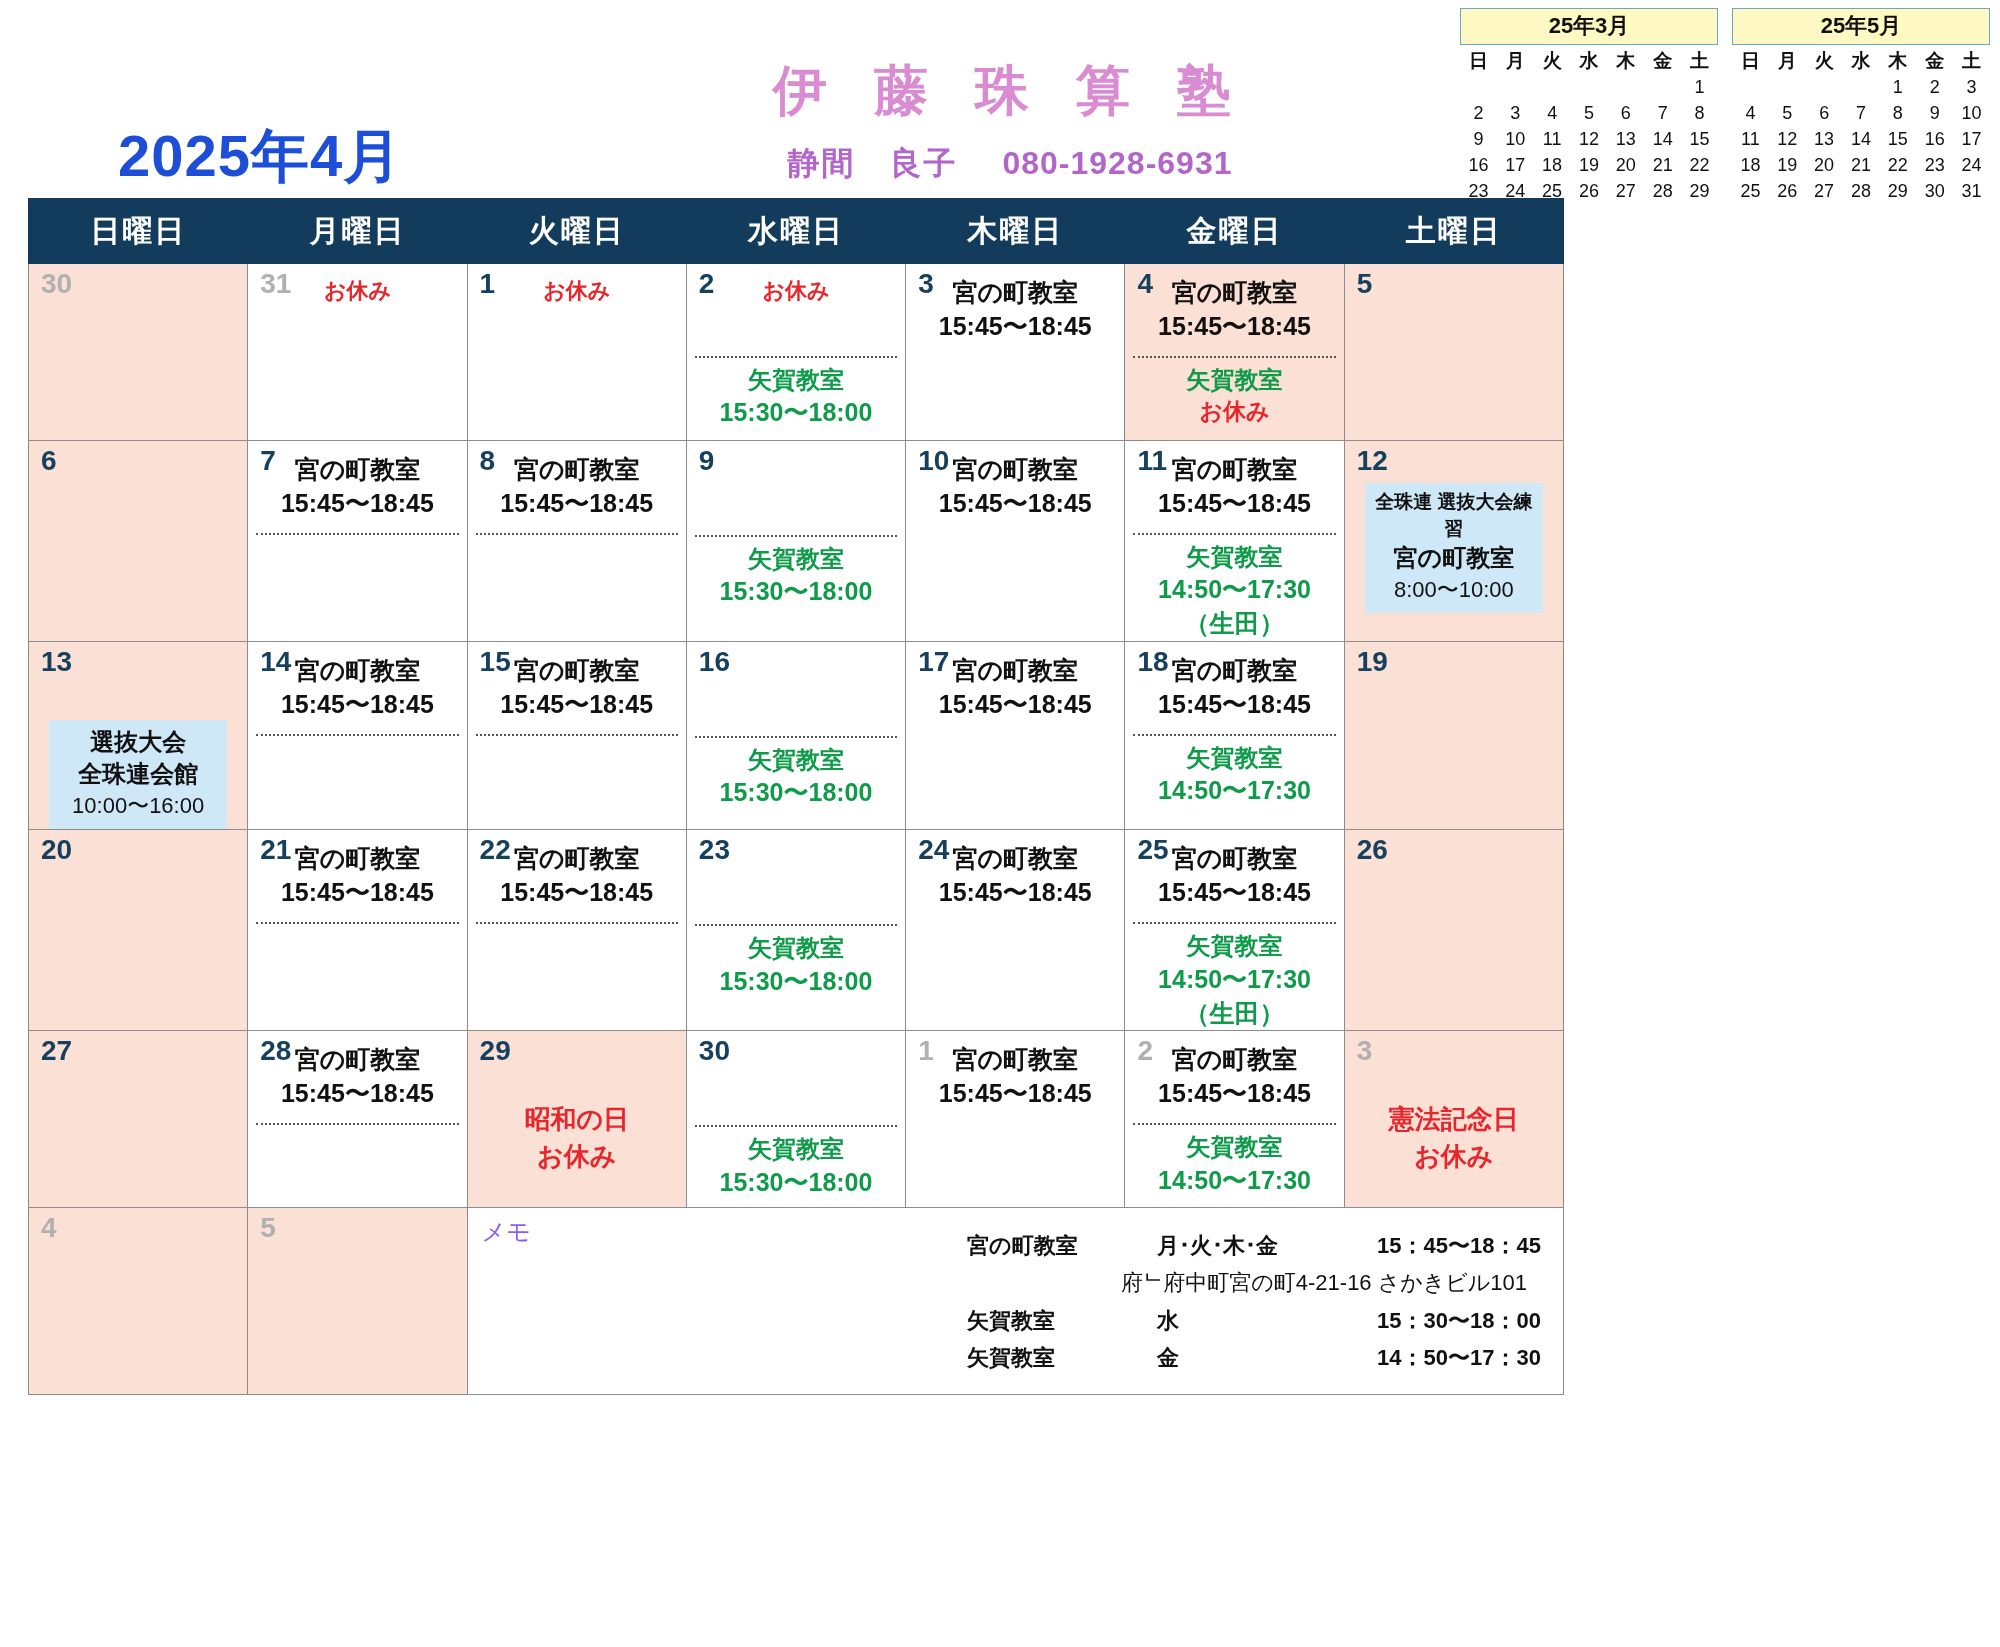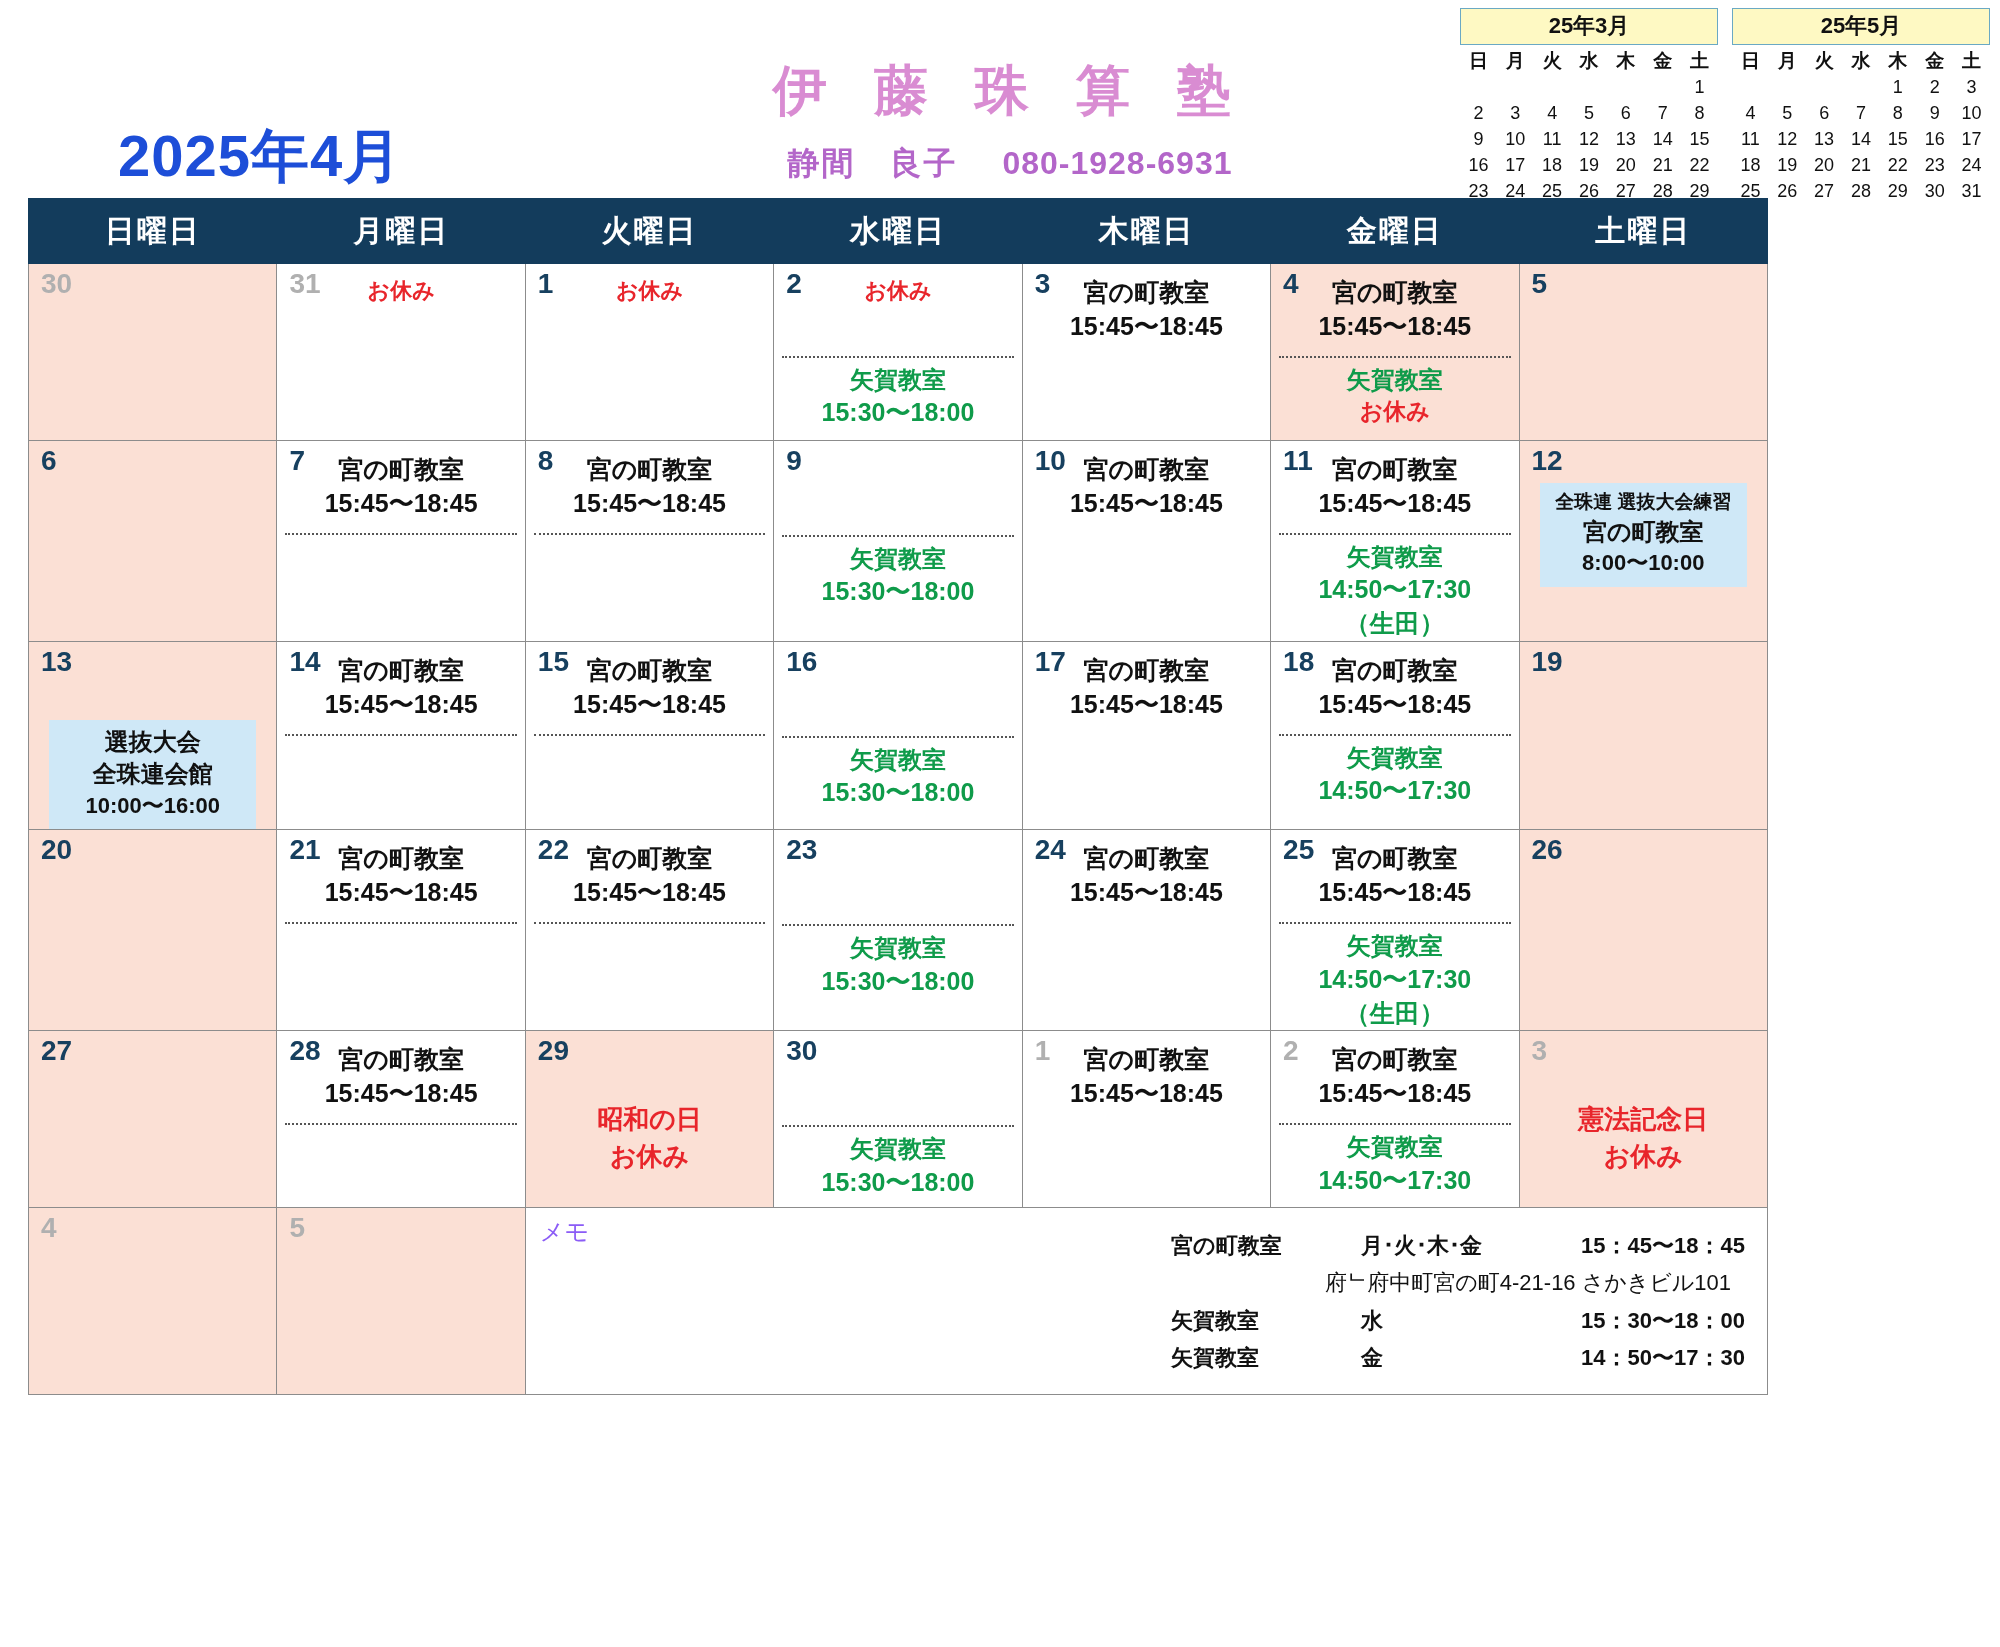--- a/index.html
+++ b/index.html
@@ -90,21 +90,21 @@
     text-align: center;
     color: #111;
     line-height: 1.45;
   }
   .mini-grid span.blank { visibility: hidden; }
   
   .cal {
     position: absolute;
     left: 28px;
     top: 198px;
-    width: 1740px;
+    width: 1536px;
     border-collapse: collapse;
     table-layout: fixed;
   }
   .cal th {
     background: #133c5c;
     color: #ffffff;
     font-size: 30px;
     font-weight: bold;
     height: 62px;
     border: 1px solid #133c5c;
@@ -191,21 +191,21 @@
     text-align: center;
   }
   .event-box .t1 {
     font-size: 24px;
     font-weight: bold;
     color: #111;
     line-height: 1.35;
   }
   .event-box .t2 {
     font-size: 22px;
-    font-weight: bold;
+    font-weight: normal;
     color: #111;
     line-height: 1.4;
   }
   .event-box .small {
     font-size: 19px;
     font-weight: bold;
     color: #111;
     line-height: 1.4;
   }
   

